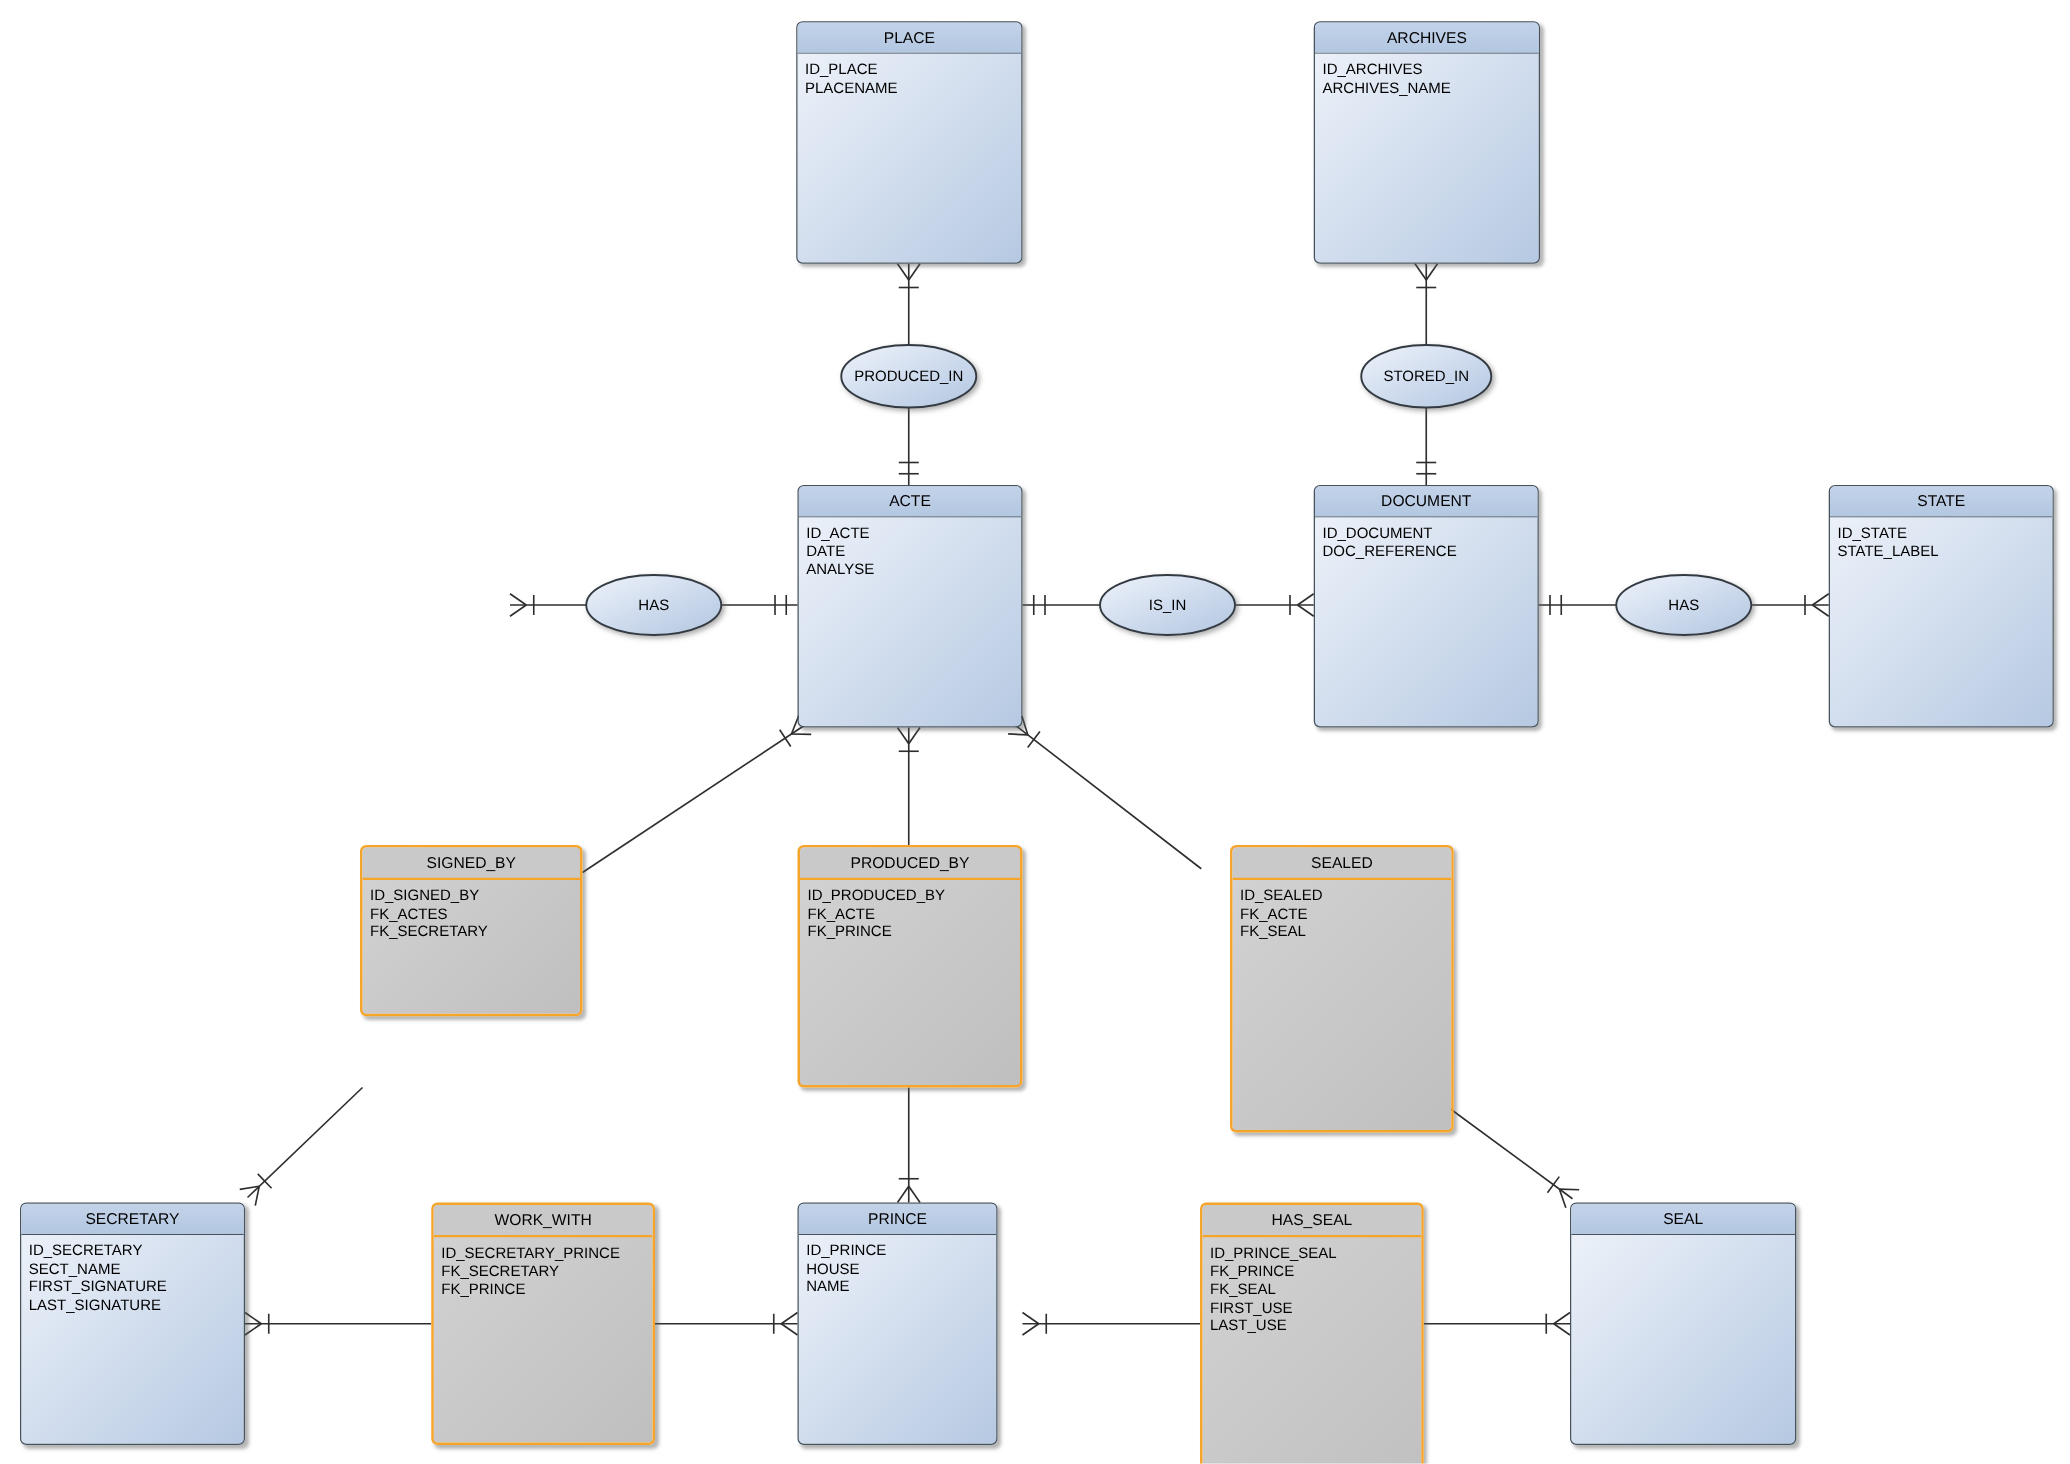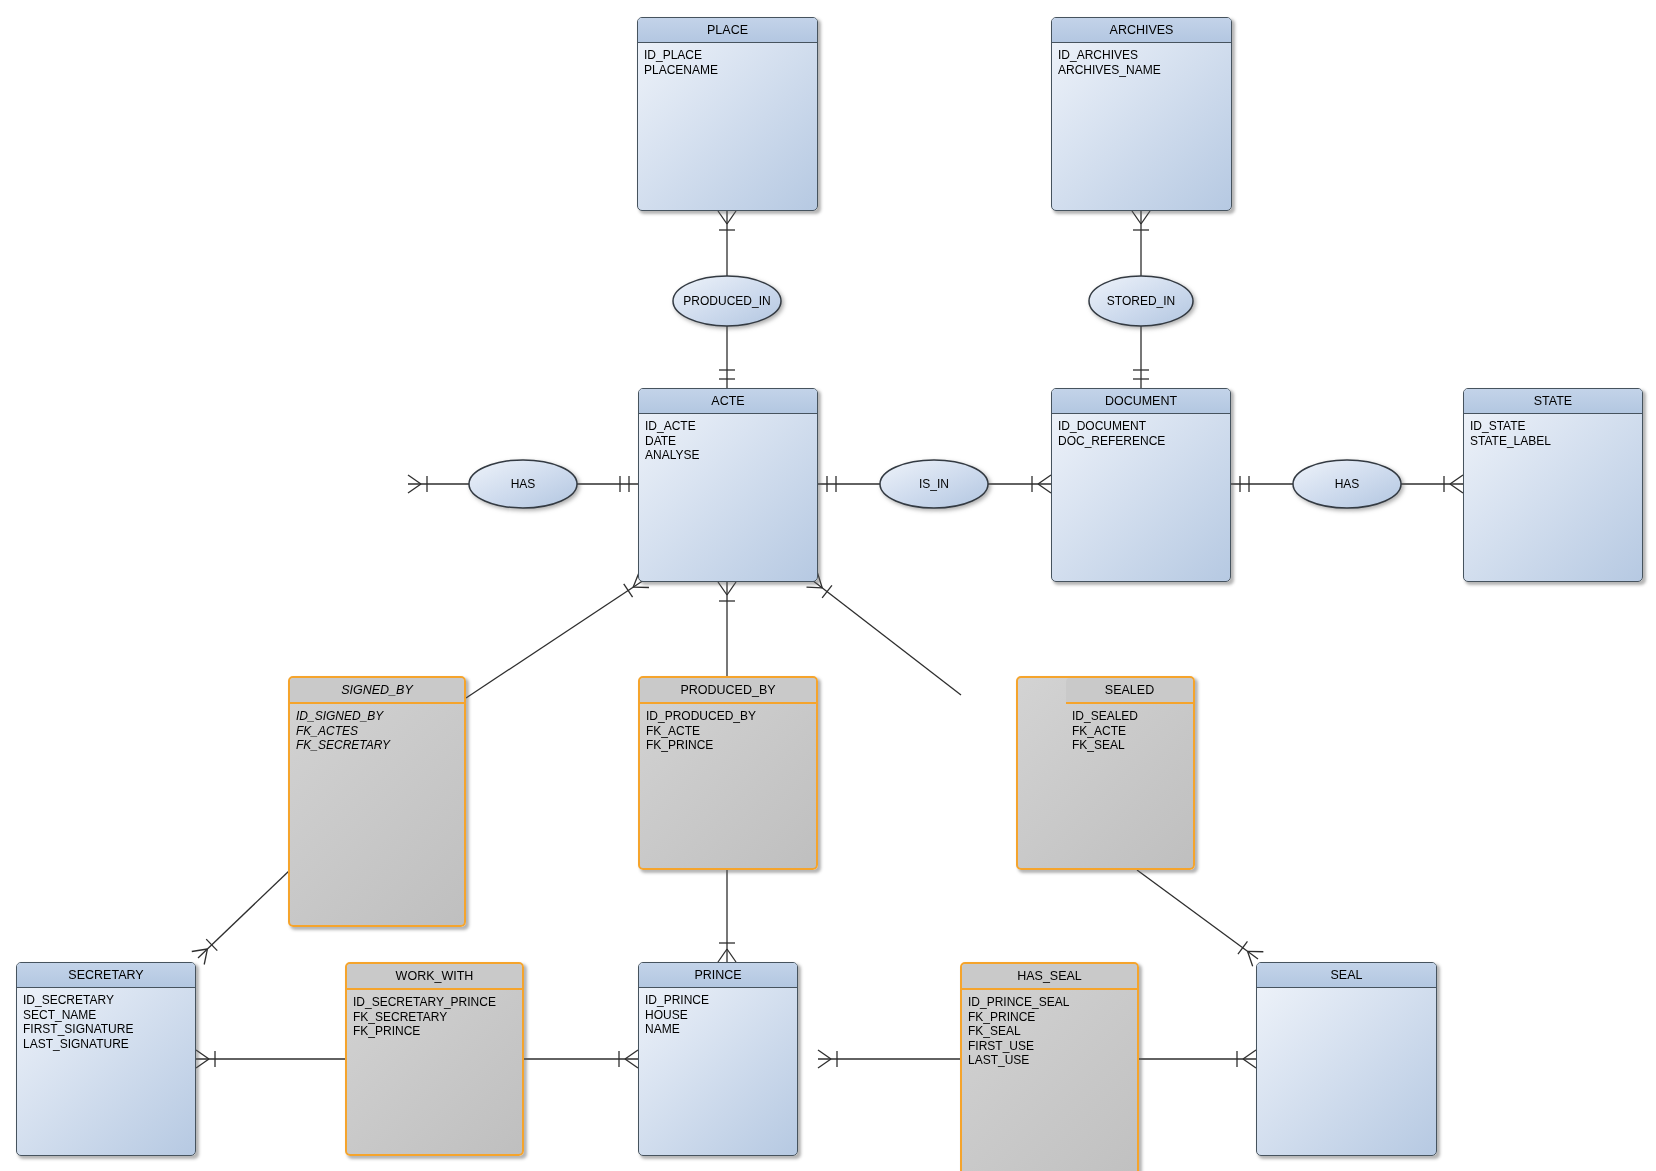--- a/index.html
+++ b/index.html
@@ -199,37 +199,37 @@
         <div>STATE_LABEL</div>
       </div>
     </div>
     <div class="node entity" style="left: 1051px; top: 388px; width: 180px; height: 194px;">
       <div class="hdr">DOCUMENT</div>
       <div class="attrs">
         <div>ID_DOCUMENT</div>
         <div>DOC_REFERENCE</div>
       </div>
     </div>
-    <div class="node junction" style="left: 288px; top: 676px; width: 178px; height: 251px; font-style: italic;">
+    <div class="node junction" style="left: 288px; top: 676px; width: 178px; height: 137px;">
       <div class="hdr">SIGNED_BY</div>
       <div class="attrs">
         <div>ID_SIGNED_BY</div>
         <div>FK_ACTES</div>
         <div>FK_SECRETARY</div>
       </div>
     </div>
     <div class="node junction" style="left: 638px; top: 676px; width: 180px; height: 194px;">
       <div class="hdr">PRODUCED_BY</div>
       <div class="attrs">
         <div>ID_PRODUCED_BY</div>
         <div>FK_ACTE</div>
         <div>FK_PRINCE</div>
       </div>
     </div>
-    <div class="node junction" style="left: 1016px; top: 676px; width: 179px; height: 194px; padding-left: 48px;">
+    <div class="node junction" style="left: 984px; top: 676px; width: 179px; height: 230px;">
       <div class="hdr">SEALED</div>
       <div class="attrs">
         <div>ID_SEALED</div>
         <div>FK_ACTE</div>
         <div>FK_SEAL</div>
       </div>
     </div>
     <div class="node entity" style="left: 16px; top: 962px; width: 180px; height: 194px;">
       <div class="hdr">SECRETARY</div>
       <div class="attrs">

